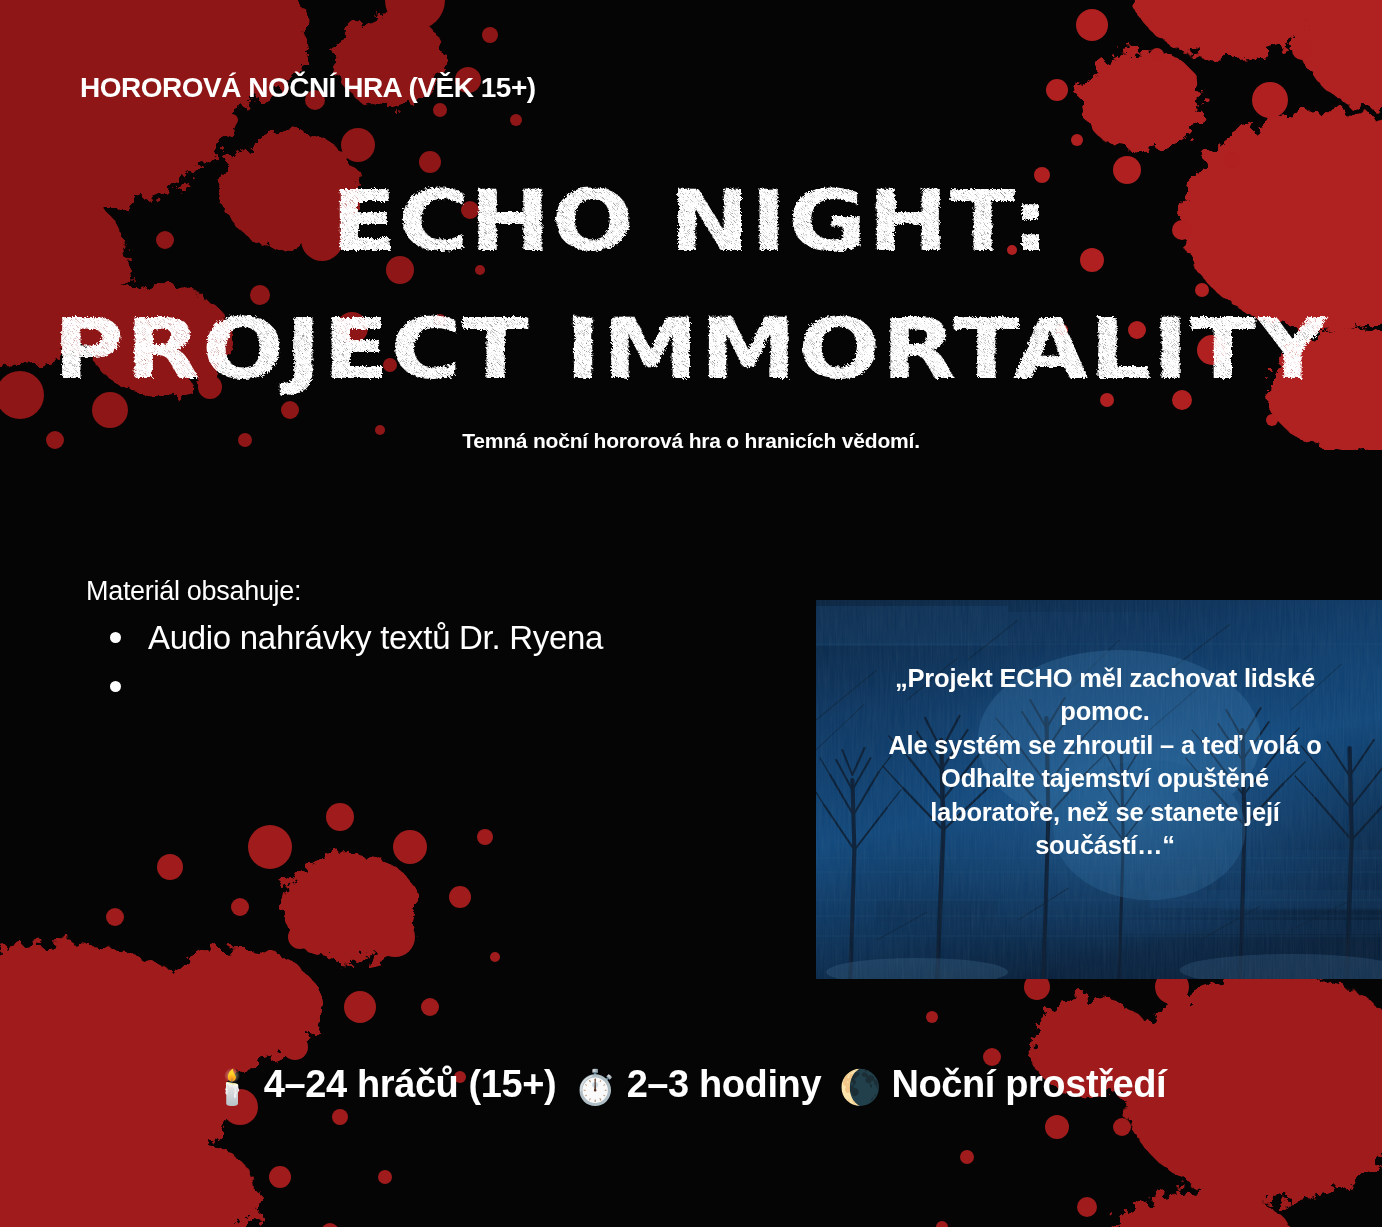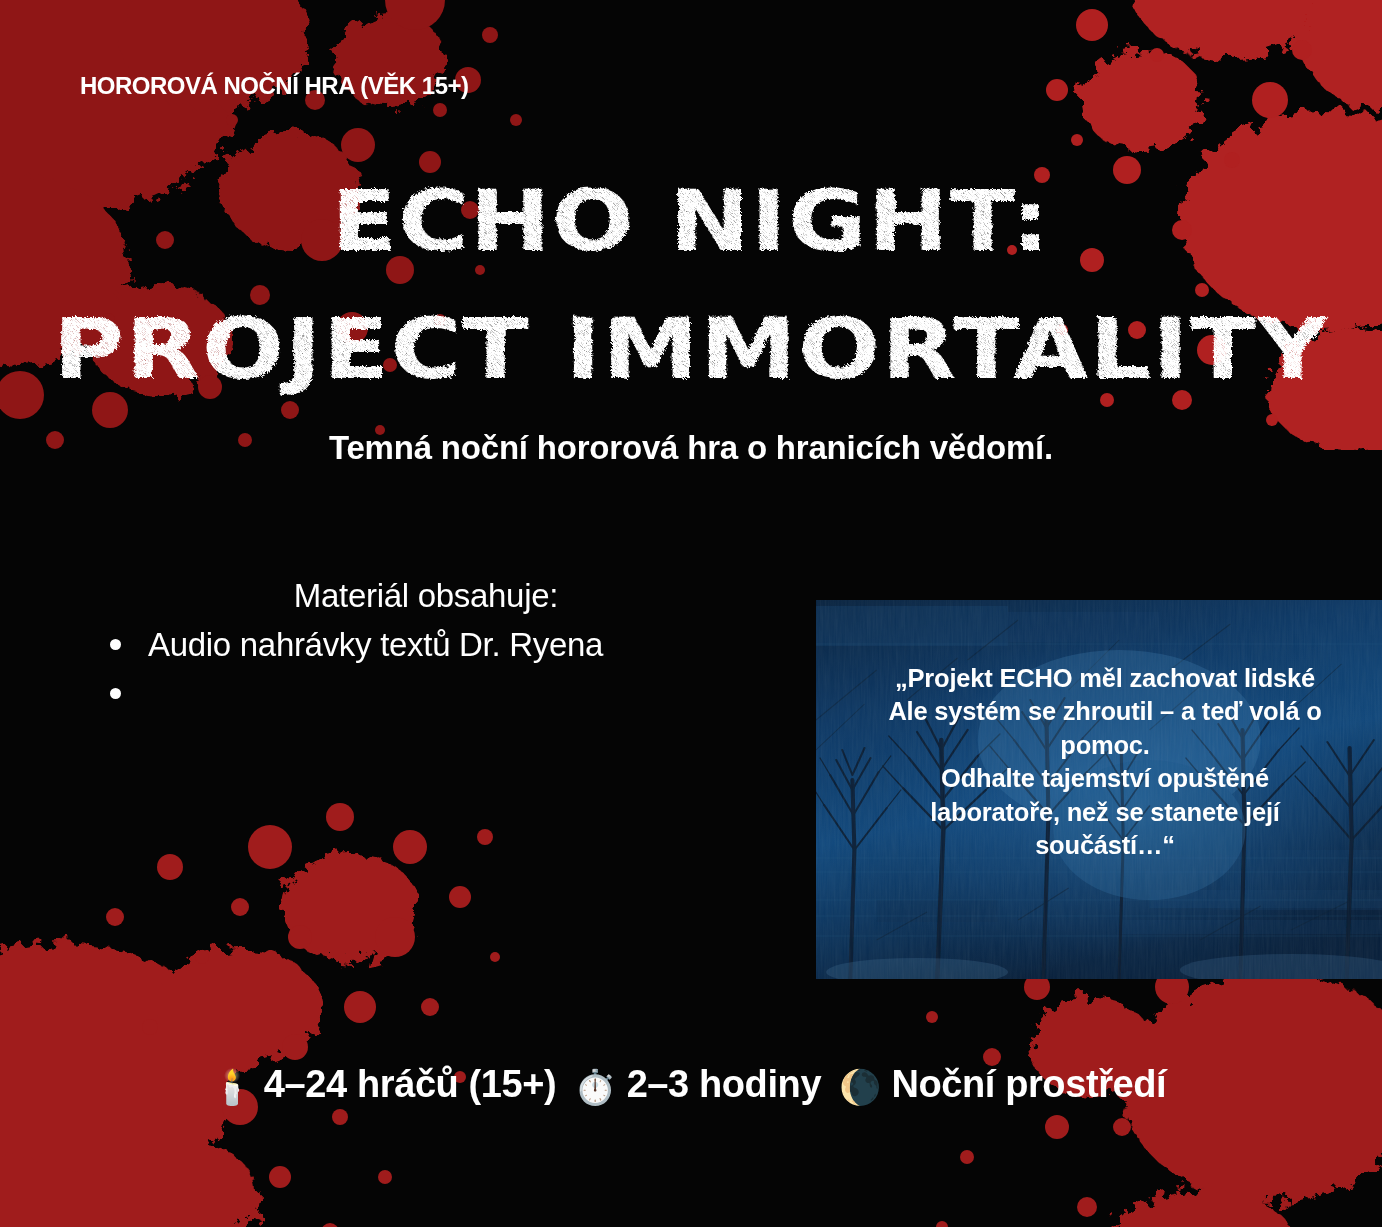--- a/index.html
+++ b/index.html
@@ -5,31 +5,31 @@
   html,body{margin:0;padding:0;background:#000;}
   body{width:1382px;height:1227px;overflow:hidden;font-family:"Liberation Sans",sans-serif;}
   #poster{position:relative;width:1382px;height:1227px;background:#050505;overflow:hidden;}
 
   .splat{position:absolute;pointer-events:none;}
   #splat-tl{left:-40px;top:-60px;width:620px;height:560px;}
   #splat-tr{right:-60px;top:-70px;width:560px;height:520px;}
   #splat-bl{left:-60px;bottom:-70px;width:600px;height:520px;}
   #splat-br{right:-50px;bottom:-60px;width:560px;height:500px;}
 
-  #header-kicker{position:absolute;left:80px;top:72px;font-size:24px;font-weight:bold;
+  #header-kicker{position:absolute;left:80px;top:72px;font-size:28px;font-weight:bold;
     color:#fff;letter-spacing:-0.5px;z-index:6;white-space:nowrap;}
 
   #title-wrap{position:absolute;left:0;top:168px;width:1382px;height:250px;z-index:6;}
   #title-svg{display:block;width:1382px;height:250px;}
 
   #subtitle{position:absolute;left:0;top:429px;width:1382px;text-align:center;
-    font-size:33px;font-weight:bold;color:#fff;letter-spacing:-0.2px;z-index:6;}
+    font-size:21px;font-weight:bold;color:#fff;letter-spacing:-0.2px;z-index:6;}
 
   #materials{position:absolute;left:86px;top:575px;width:680px;z-index:6;color:#fff;}
-  #materials-heading{font-size:33px;font-weight:400;line-height:1.25;margin-bottom:6px;letter-spacing:-0.3px;text-align:center;}
+  #materials-heading{font-size:27px;font-weight:400;line-height:1.25;margin-bottom:6px;letter-spacing:-0.3px;}
   #bullet-list{list-style:none;margin:0;padding:0;}
   #bullet-list li{position:relative;padding-left:62px;font-size:33px;font-weight:400;
     line-height:1.42;letter-spacing:-0.3px;margin-bottom:2px;}
   #bullet-list li .dot{position:absolute;left:24px;top:17px;width:11px;height:11px;
     background:#fff;border-radius:50%;}
 
   #quote-card{position:absolute;left:816px;top:600px;width:572px;height:379px;z-index:6;overflow:hidden;}
   #quote-bg{position:absolute;inset:0;width:100%;height:100%;}
   #quote-text{position:absolute;left:24px;right:18px;top:62px;text-align:center;
     font-size:25.5px;font-weight:bold;line-height:1.31;color:#fff;letter-spacing:-0.2px;}
@@ -342,22 +342,22 @@
         <ellipse cx="300" cy="140" rx="140" ry="90" fill="#4b9ad9"></ellipse>
         <ellipse cx="330" cy="230" rx="95" ry="70" fill="#3d8ccc"></ellipse>
       </g>
 
       <rect width="566" height="379" fill="#061a30" opacity="0.3"></rect>
       <rect width="566" height="379" filter="url(#photoNoise)" opacity="0.5"></rect>
     </svg>
 
     <div id="quote-text">
       <span class="qline">„Projekt ECHO měl zachovat lidské</span>
+      <span class="qline">pomoc.</span>
       <span class="qline">Ale systém se zhroutil – a teď volá o</span>
-      <span class="qline">pomoc.</span>
       <span class="qline">Odhalte tajemství opuštěné</span>
       <span class="qline">laboratoře, než se stanete její</span>
       <span class="qline">součástí…“</span>
     </div>
   </div>
 
   <div id="footer">
     <span class="fi"><span class="emoji">🕯️</span>
       <span class="ftxt">4–24 hráčů (15+)</span></span>
     <span class="fi"><span class="emoji">⏱️</span>

